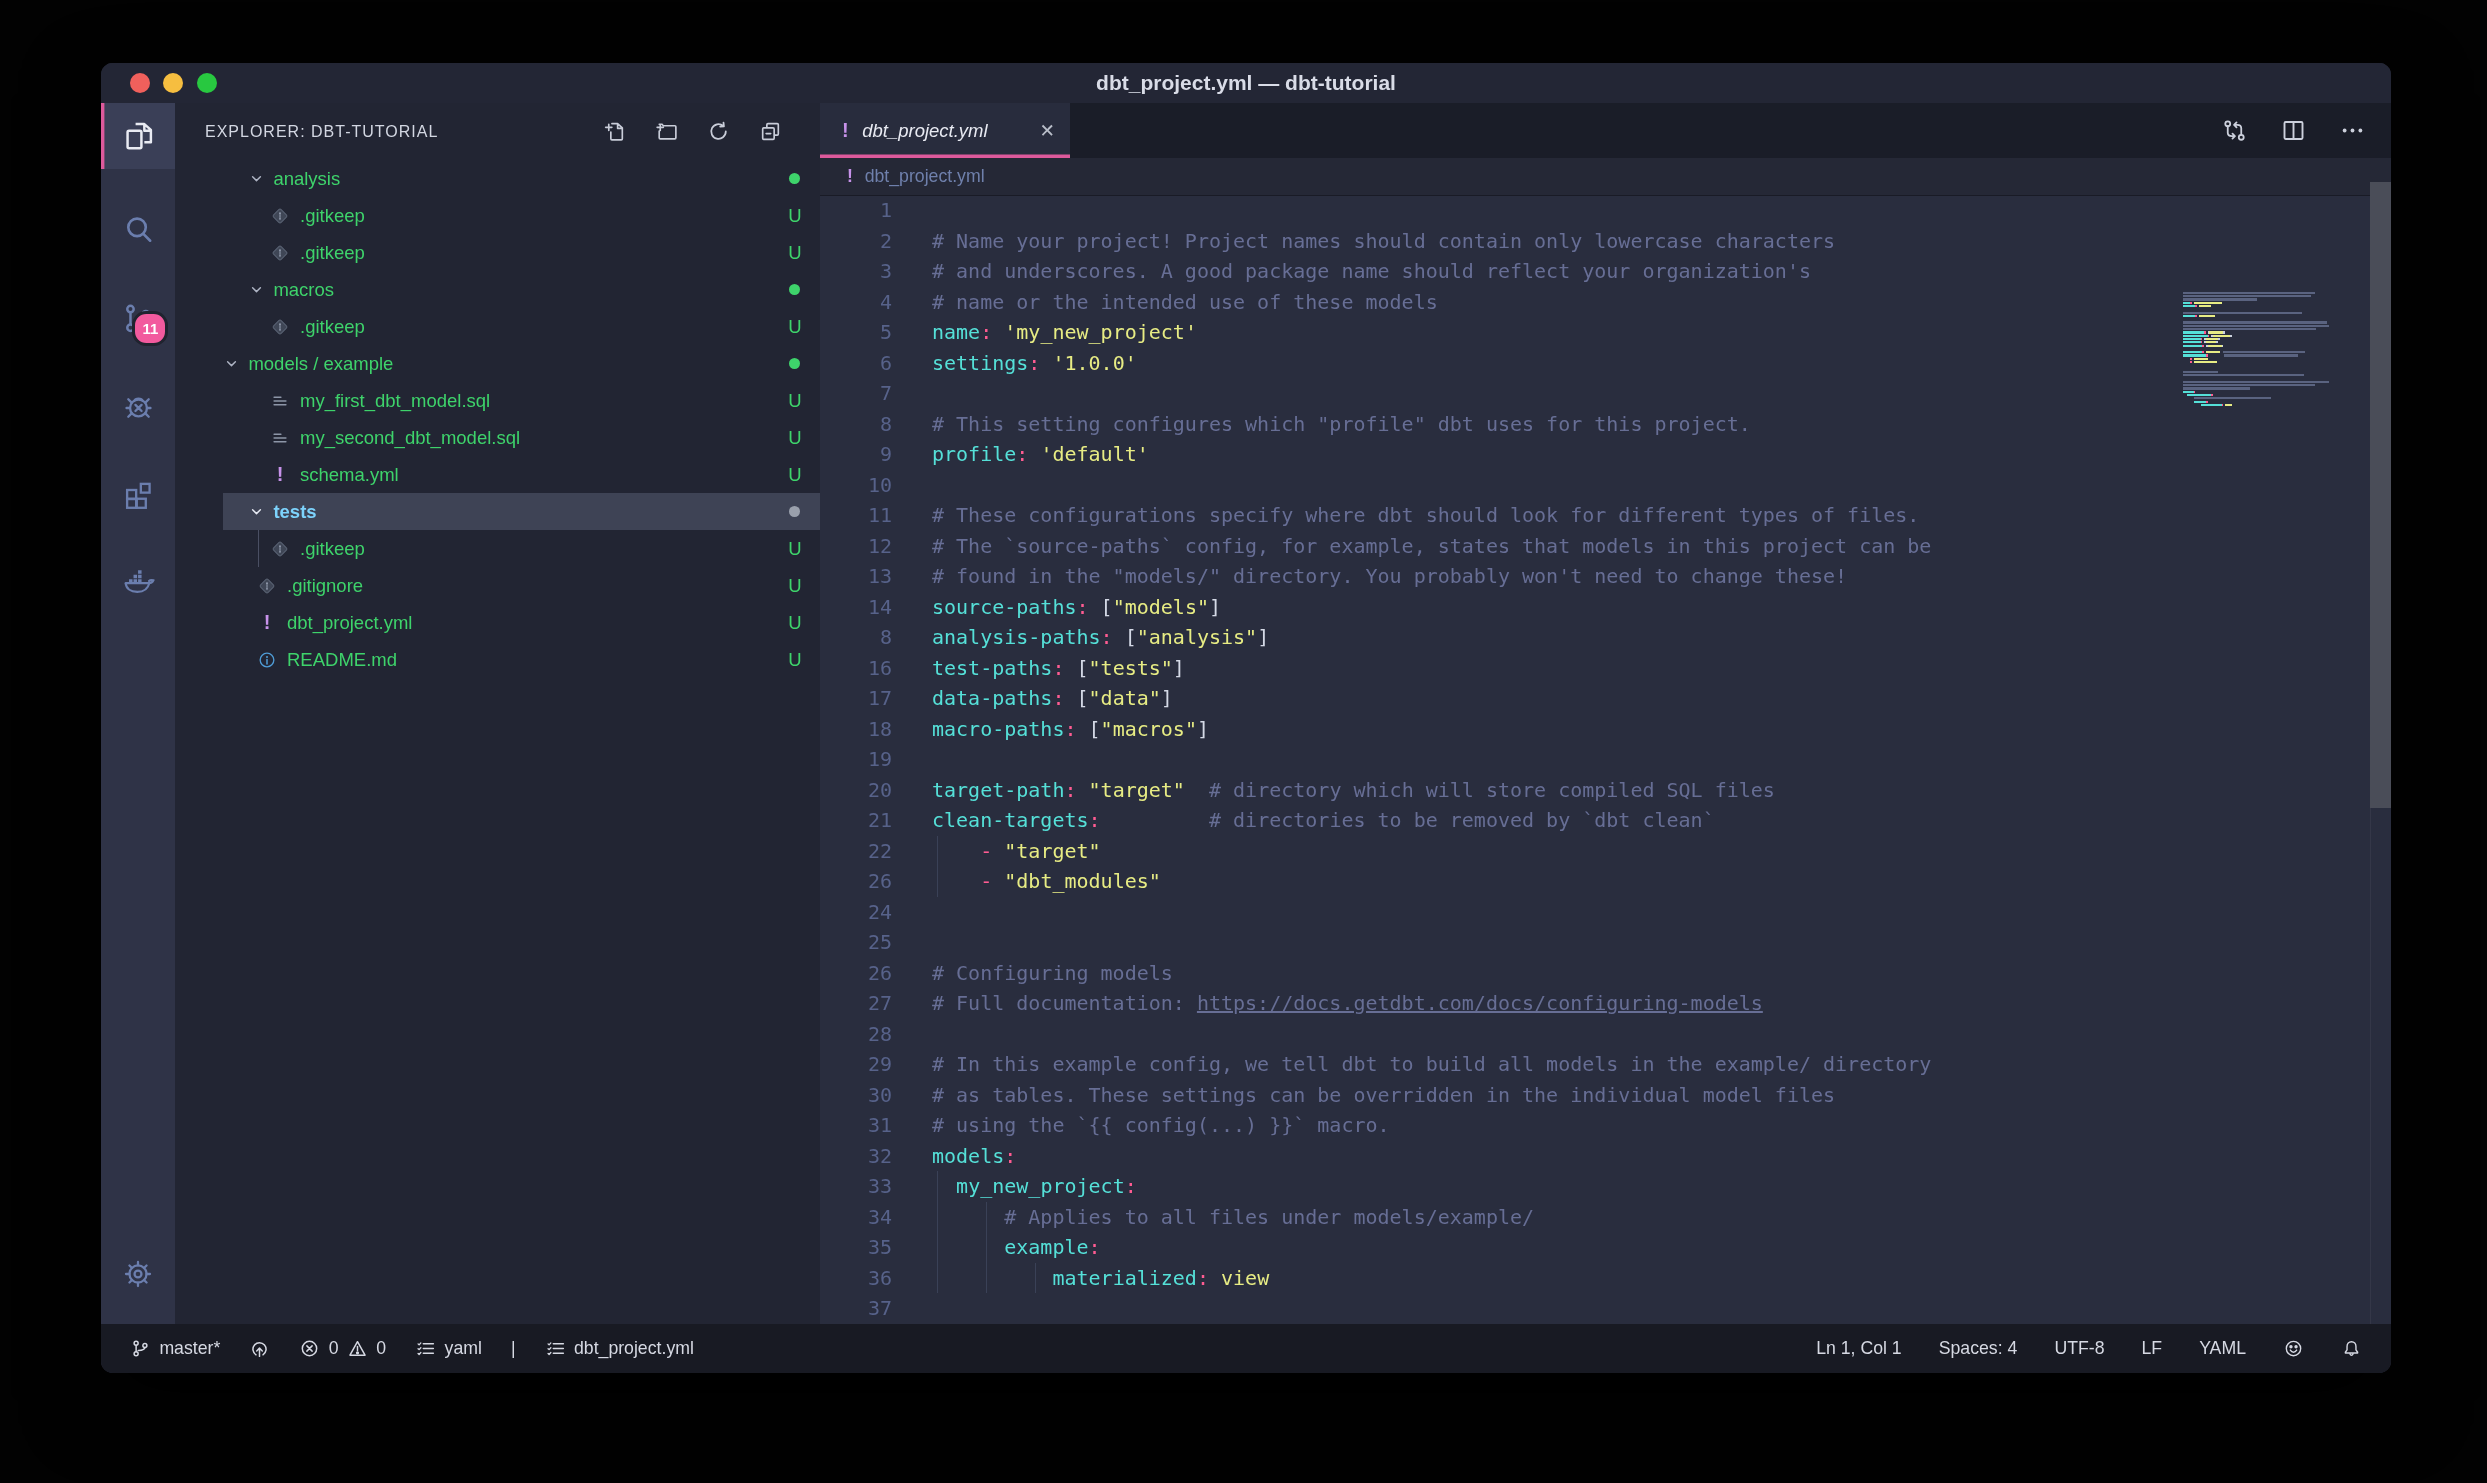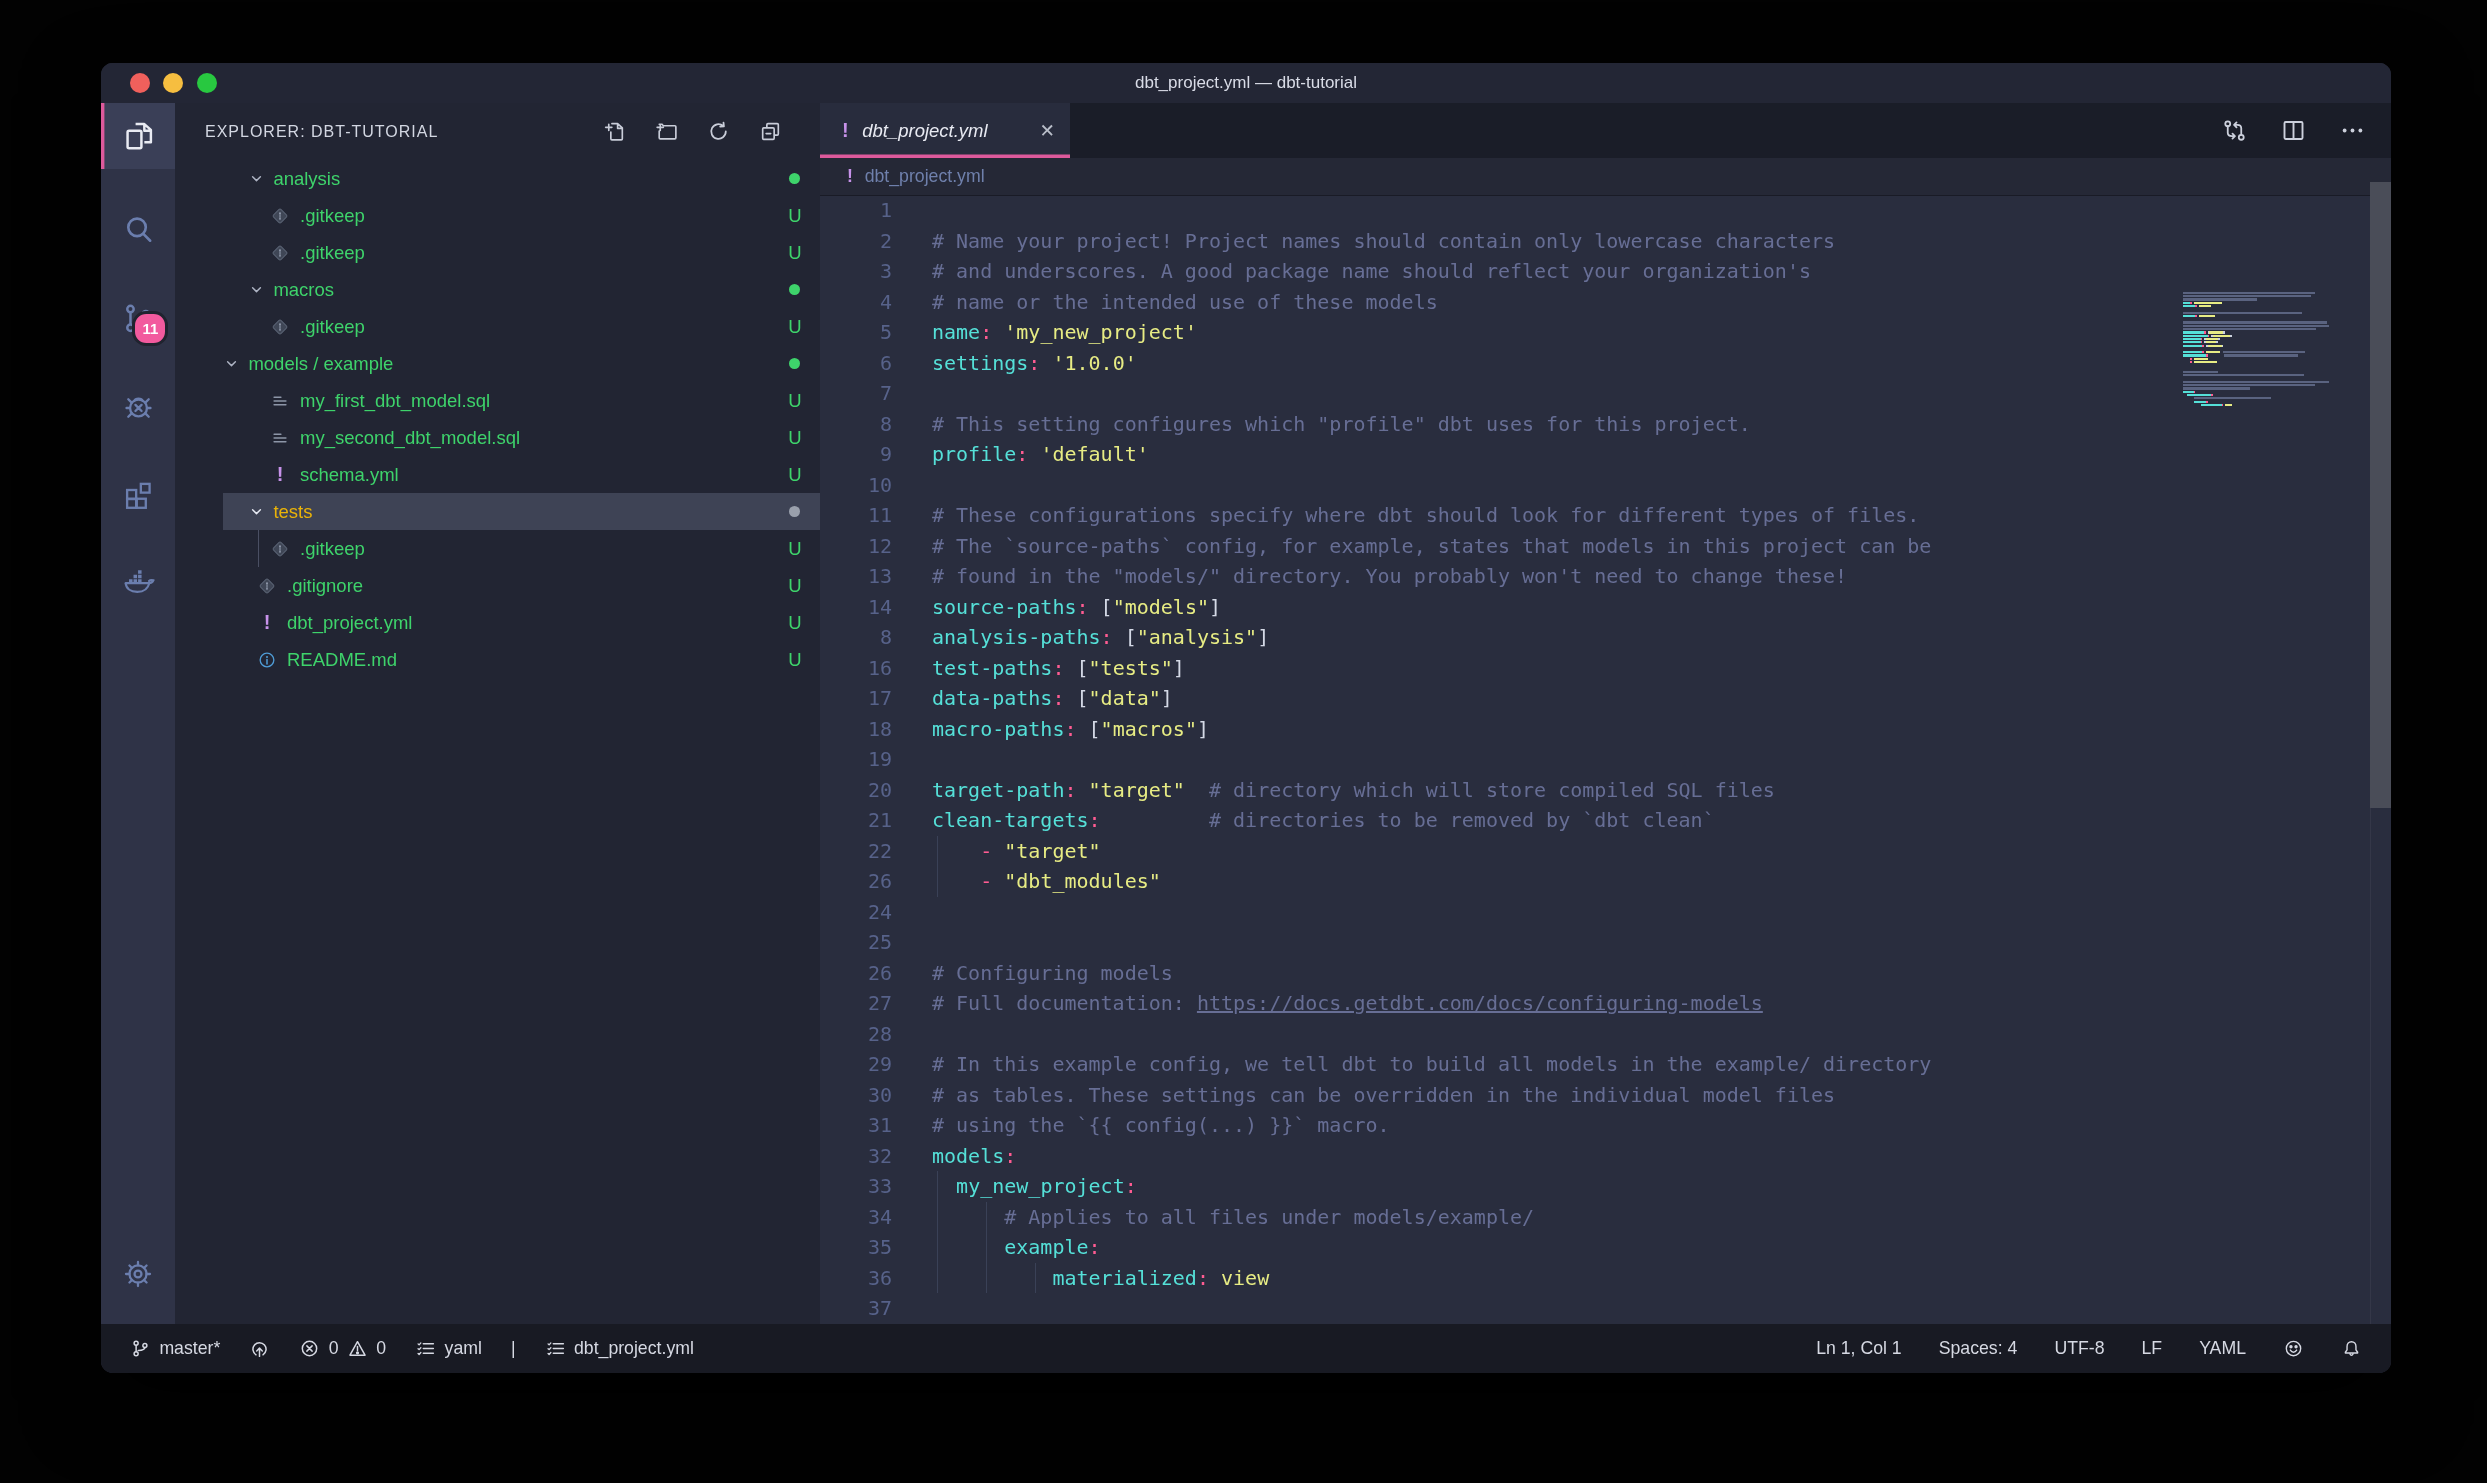--- a/index.html
+++ b/index.html
@@ -18,37 +18,37 @@
   }
   html,body{margin:0;padding:0;background:#020202;width:2487px;height:1484px;overflow:hidden;
     font-family:"Liberation Sans",sans-serif;}
   .window{position:absolute;left:101px;top:63px;width:2290px;height:1310px;background:var(--editor-bg);
     border-radius:11.8px;overflow:hidden;box-shadow:0 29px 76px rgba(0,0,0,.85);}
   
   .titlebar{position:absolute;left:0;top:0;right:0;height:40px;background:var(--win-bg);}
   .traffic{position:absolute;top:10px;width:20px;height:20px;border-radius:50%;}
   .t-red{left:29px;background:#f0605c;} .t-yellow{left:62px;background:#f6be40;} .t-green{left:96px;background:#28c840;}
   .title-text{position:absolute;left:0;right:0;top:0;height:40px;line-height:40px;text-align:center;
-    color:var(--title-text);font-size:17px;font-weight:400;}
+    color:var(--title-text);font-size:21px;font-weight:700;}
   
   .activitybar{position:absolute;left:0;top:40px;width:74px;bottom:49px;background:var(--activity-bg);}
   .act-item{position:absolute;left:0;width:74px;height:66px;display:flex;align-items:center;justify-content:center;color:var(--activity-icon);}
   .act-item.active{background:var(--activity-active-bg);color:#e9ebf3;box-shadow:inset 3.4px 0 0 var(--pink);}
   .act-item svg{width:35px;height:35px;}
   .scm-badge{position:absolute;right:6.7px;bottom:5px;min-width:30px;height:29px;border-radius:14.3px;background:var(--badge-pink);
     border:3.4px solid #20232f;color:#fff;font-size:15px;font-weight:700;display:flex;align-items:center;justify-content:center;}
   
   .sidebar{position:absolute;left:74px;top:40px;width:645px;bottom:49px;background:var(--sidebar-bg);}
   .sb-header{position:absolute;left:0;top:0;right:0;height:57px;display:flex;align-items:center;}
   .sb-title{margin-left:30px;color:var(--sidebar-head);font-size:16px;letter-spacing:1px;}
   .sb-actions{position:absolute;right:37px;top:0;height:57px;display:flex;align-items:center;gap:27px;color:#c9cdd9;}
   .sb-actions svg{width:25px;height:25px;}
   .tree{position:absolute;left:0;top:57px;right:0;}
   .tree-row{position:relative;height:37px;display:flex;align-items:center;color:var(--green);font-size:18.5px;margin-left:48px;}
-  .tree-row.selected{background:var(--sidebar-sel);color:#eab308;}
+  .tree-row.selected{background:var(--sidebar-sel);color:#7dd3fc;font-weight:bold;}
   .tree-row .chev{width:17px;height:17px;margin-right:8.4px;color:#aeb4c4;flex:0 0 auto;}
   .tree-row.selected .chev{color:#e6e9f2;}
   .tree-ico{width:20px;height:20px;margin-right:10px;flex:0 0 auto;color:var(--tree-icon);}
   .warn-bang{width:20px;margin-right:10px;color:var(--purple);font-weight:700;font-size:20px;text-align:center;flex:0 0 auto;}
   .tree-label{white-space:nowrap;overflow:hidden;}
   .tree-badge{position:absolute;right:18.5px;color:var(--green);font-size:18.5px;}
   .tree-dot{position:absolute;right:20px;width:11px;height:11px;border-radius:50%;background:var(--green);}
   .tree-dot.grey{background:#9aa0ac;}
   .tree-guide{position:absolute;left:35px;top:0;bottom:0;border-left:1.7px solid #4a4f63;}
   

